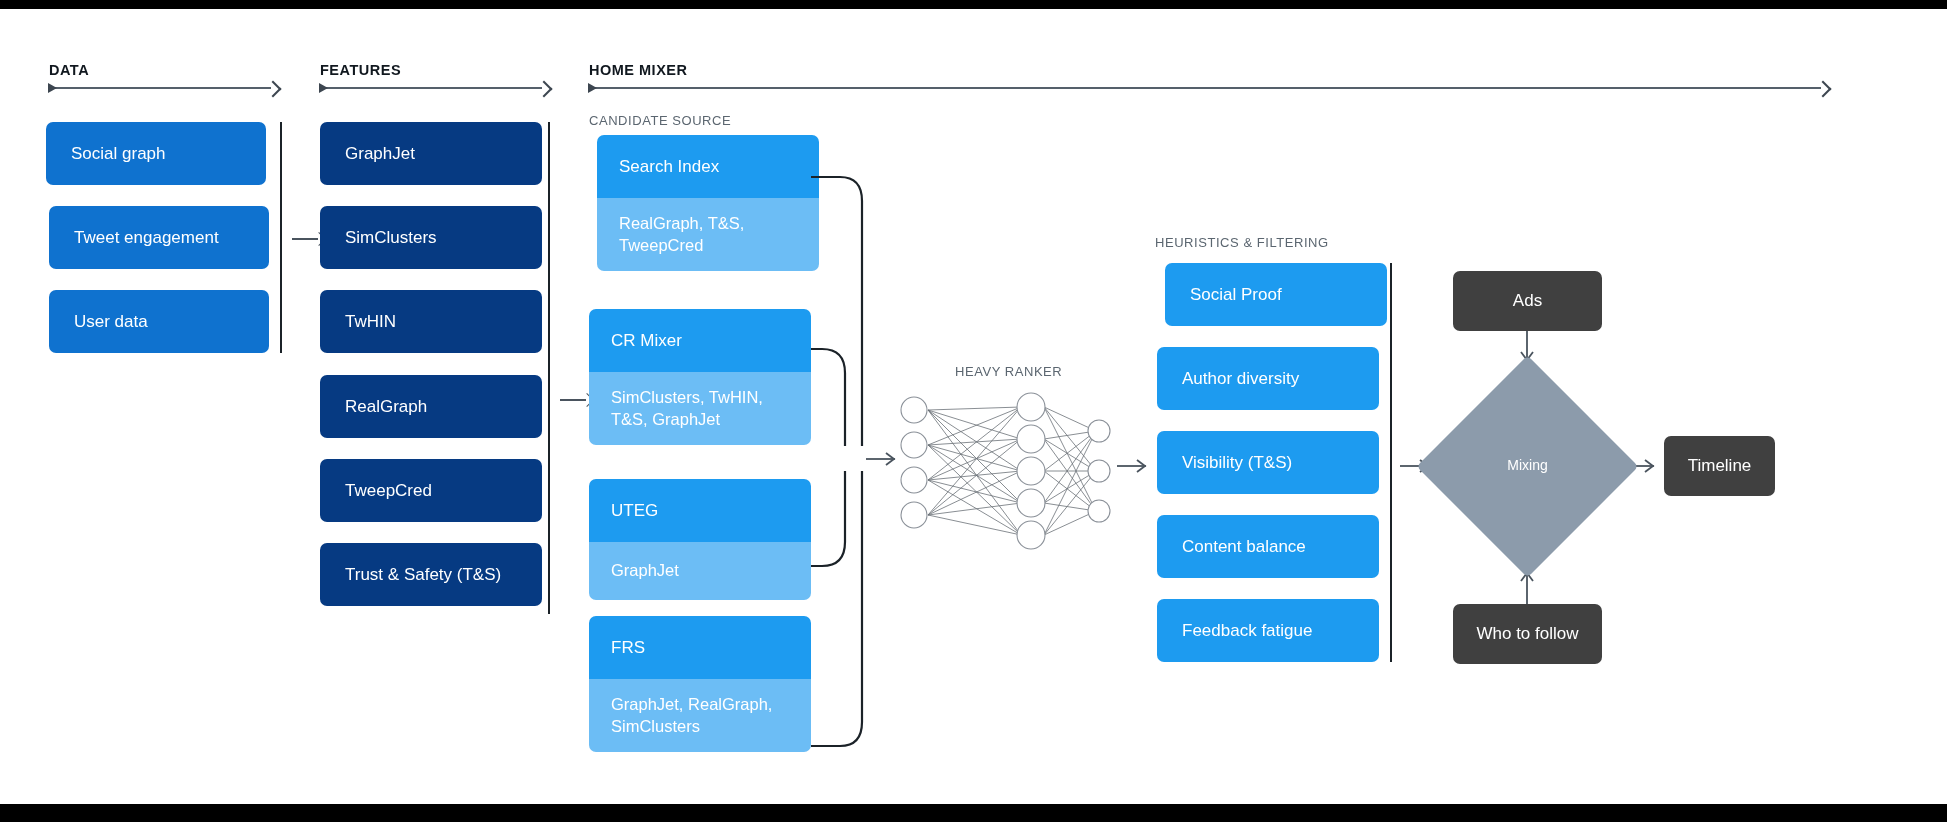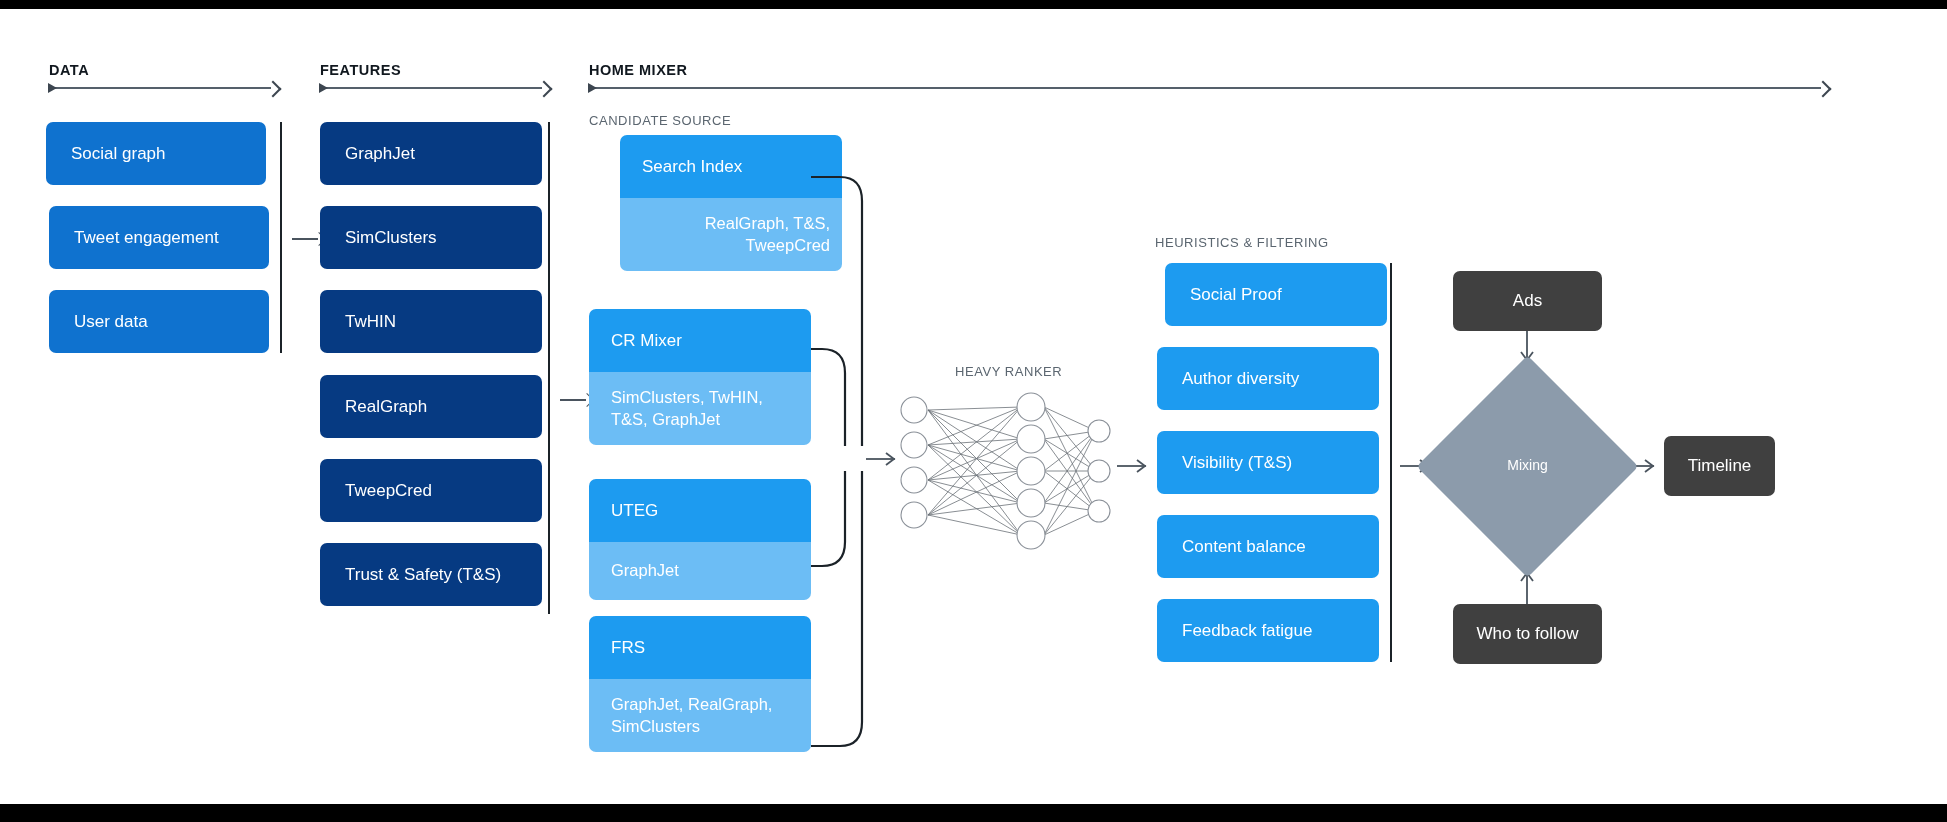--- a/index.html
+++ b/index.html
@@ -161,23 +161,23 @@
     <div class="box feat" style="left:320px; top:113px; width:222px; height:63px;">GraphJet</div>
     <div class="box feat" style="left:320px; top:197px; width:222px; height:63px;">SimClusters</div>
     <div class="box feat" style="left:320px; top:281px; width:222px; height:63px;">TwHIN</div>
     <div class="box feat" style="left:320px; top:366px; width:222px; height:63px;">RealGraph</div>
     <div class="box feat" style="left:320px; top:450px; width:222px; height:63px;">TweepCred</div>
     <div class="box feat" style="left:320px; top:534px; width:222px; height:63px;">Trust &amp; Safety (T&amp;S)</div>
 
     <div class="vdiv" style="left:548px; top:113px; height:492px;"></div>
     <div class="arrow" style="left:560px; top:390px; width:26px;"></div>
 
-    <div class="cs-card" style="left:620px; top:126px; width:222px;">
+    <div class="cs-card" style="left:597px; top:126px; width:222px;">
       <div class="cs-head" style="height:63px;">Search Index</div>
-      <div class="cs-body" style="height:73px;text-align:right;">RealGraph, T&amp;S, TweepCred</div>
+      <div class="cs-body" style="height:73px;">RealGraph, T&amp;S, TweepCred</div>
     </div>
 
     <div class="cs-card" style="left:589px; top:300px; width:222px;">
       <div class="cs-head" style="height:63px;">CR Mixer</div>
       <div class="cs-body" style="height:73px;">SimClusters, TwHIN, T&amp;S, GraphJet</div>
     </div>
 
     <div class="cs-card" style="left:589px; top:470px; width:222px;">
       <div class="cs-head" style="height:63px;">UTEG</div>
       <div class="cs-body" style="height:58px;">GraphJet</div>

